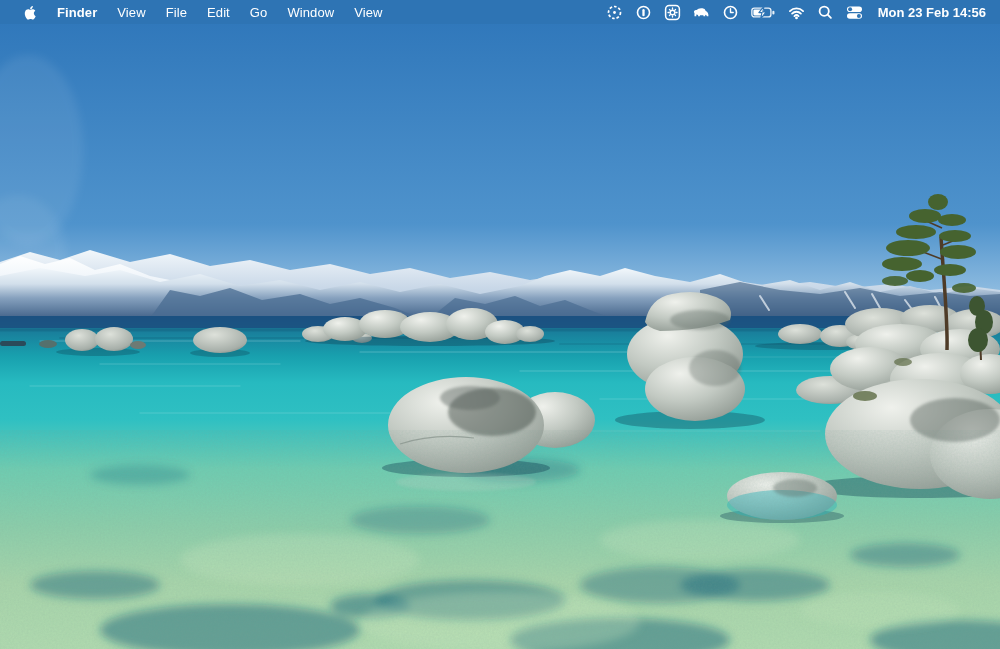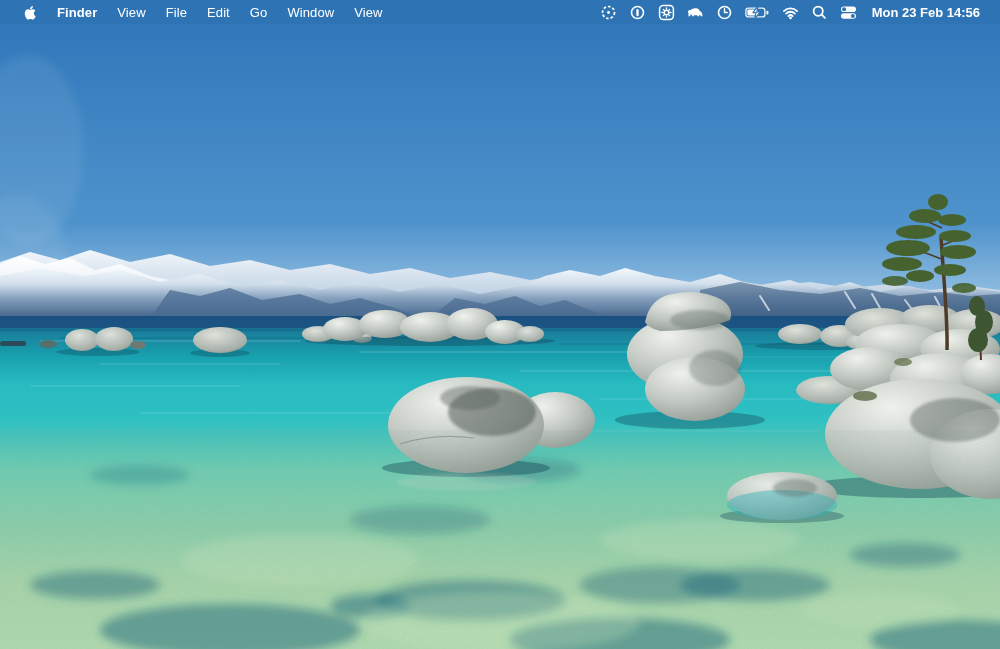--- a/index.html
+++ b/index.html
@@ -17,21 +17,21 @@
     display:flex; align-items:center;
     background:var(--menu-bar,#2e74b4);
     color:#ffffff; font-size:13px;
   }
   .menu-left { display:flex; align-items:center; height:100%; padding-left:12px; }
   .apple { display:flex; align-items:center; padding:0 10px; height:100%; }
   .menu-item { padding:0 10px; height:100%; display:flex; align-items:center;
                font-weight:400; letter-spacing:.1px; }
   .menu-item.app-name { font-weight:700; }
   .menu-right { margin-left:auto; display:flex; align-items:center; height:100%;
-                padding-right:16px; gap:6px; }
+                padding-right:10px; gap:6px; }
   .status-icon { display:flex; align-items:center; justify-content:center;
                  height:100%; padding:0 3px; }
   .status-icon svg { display:block; }
   .clock { font-size:13px; font-weight:600; padding:0 4px 0 6px; white-space:nowrap; }
 </style>
 </head>
 <body>
 
 <div class="screen">
 

